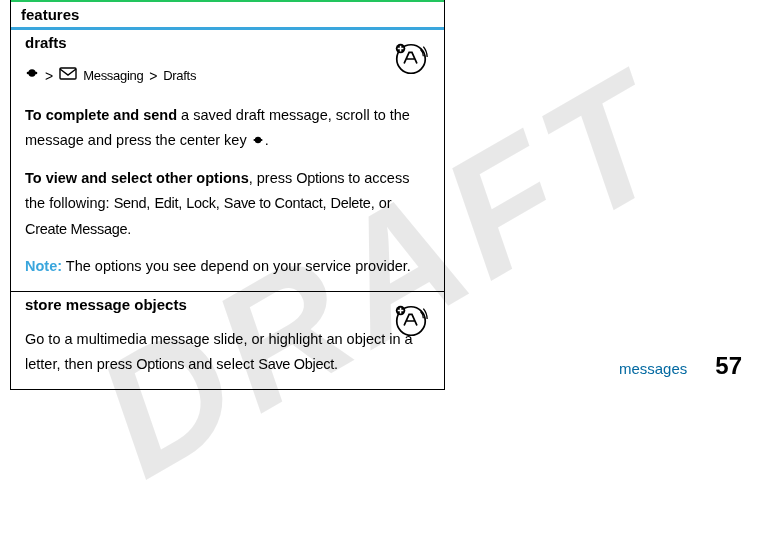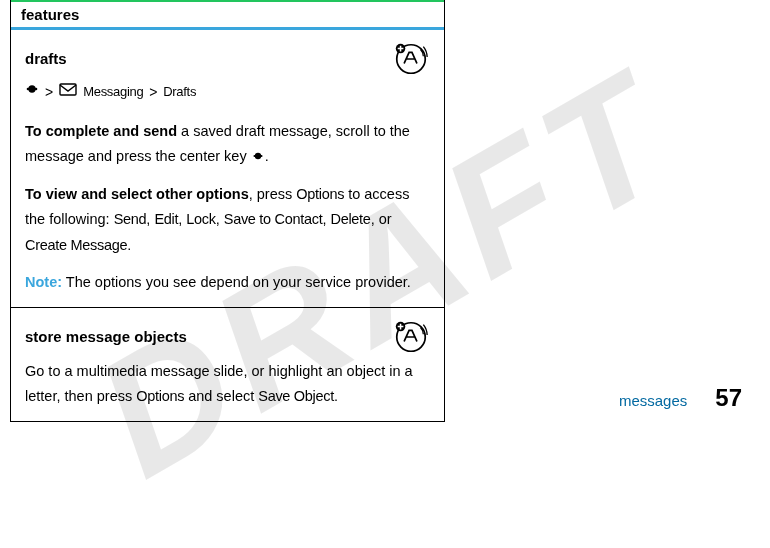--- a/index.html
+++ b/index.html
@@ -27,21 +27,21 @@
     }
     .header-row {
       border-top: 2px solid #22c55e;
       border-bottom: 3px solid #3aa6dd;
       padding: 4px 10px 4px 10px;
       font-weight: 700;
       font-size: 15px;
     }
     .section {
       border-bottom: 1px solid #000;
-      padding: 16px 14px 12px 14px;
+      padding: 0 14px 12px 14px;
       font-size: 14.5px;
       line-height: 1.75;
       position: relative;
     }
     .section:last-child { border-bottom: none; }
     .section-title { font-weight: 700; font-size: 15px; margin-bottom: 8px; }
     .nav-path { font-size: 13px; margin-bottom: 14px; display: flex; align-items: center; gap: 6px;}
     .nav-path .gt { font-weight: 400; font-size: 14px; }
     .cond-bold { font-family: 'Arial Narrow', Arial, sans-serif; font-weight: 400; font-stretch: condensed; letter-spacing: -0.3px;}
     .bold { font-weight: 700; }

